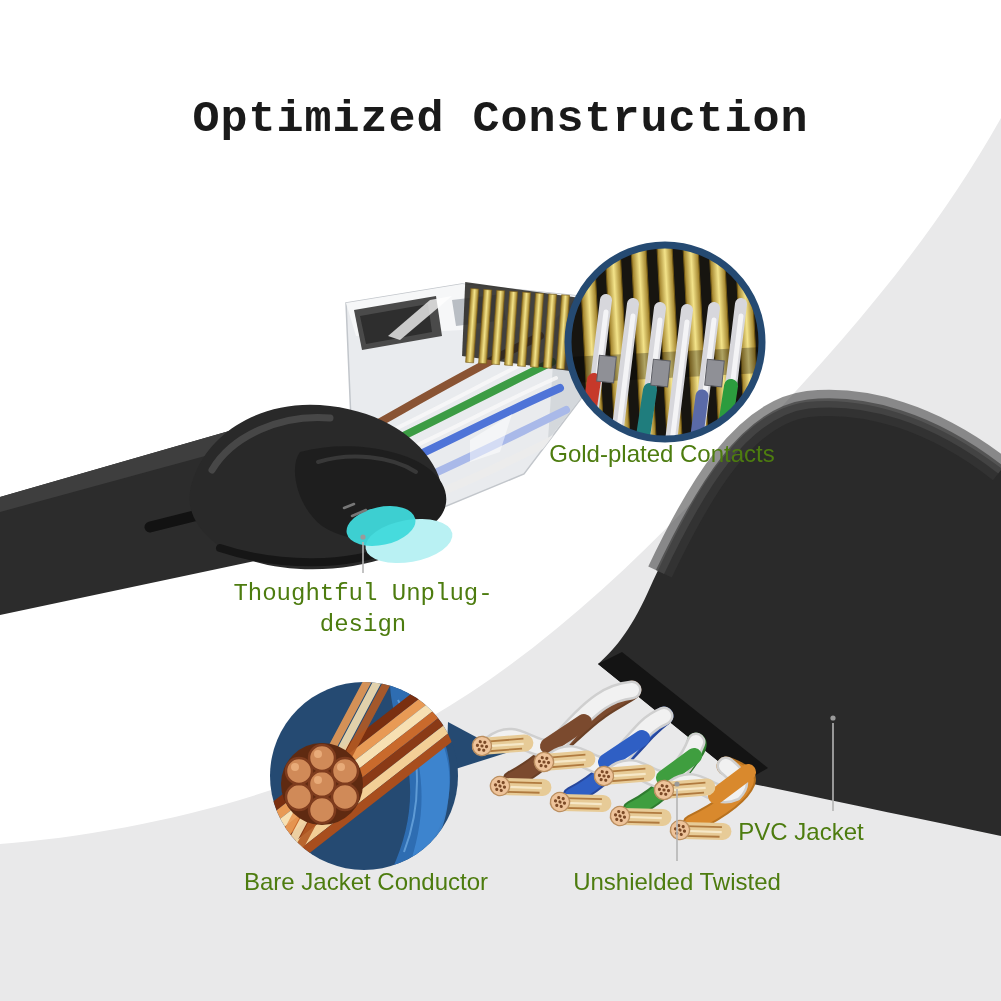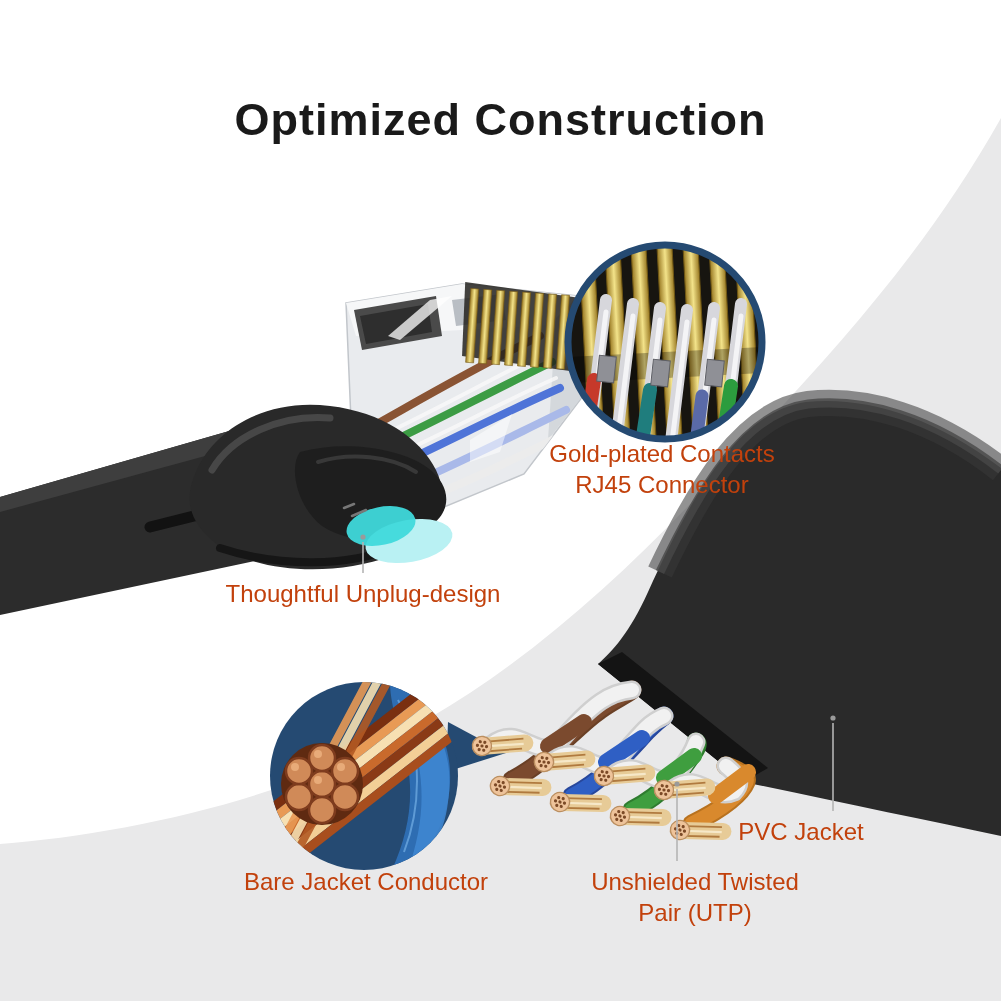--- a/index.html
+++ b/index.html
@@ -4,30 +4,30 @@
 <style>
   html,body{margin:0;padding:0;}
   body{
     width:1001px;height:1001px;position:relative;overflow:hidden;
     background:#ffffff;
     font-family:"Liberation Sans","DejaVu Sans",sans-serif;
   }
   .stage{position:absolute;inset:0;}
   .page-title{
     position:absolute;left:0;right:0;top:94px;text-align:center;
-    font-size:45px;font-weight:600;letter-spacing:1px;color:#1a1a1a;
+    font-size:45px;font-weight:600;letter-spacing:1px;color:#1a1a1a;font-family:Liberation Mono, monospace;
   }
   .callout-label{
-    position:absolute;color:#c2410c;font-size:24px;line-height:31px;
+    position:absolute;color:#4d7c0f;font-size:24px;line-height:31px;
     text-align:center;font-weight:400;
   }
   .lbl-gold{left:497px;top:438px;width:330px;}
-  .lbl-unplug{left:203px;top:578px;width:320px;}
+  .lbl-unplug{left:203px;top:578px;width:320px;font-family:Liberation Mono, monospace;}
   .lbl-copper{left:206px;top:866px;width:320px;}
-  .lbl-utp{left:545px;top:866px;width:300px;}
+  .lbl-utp{left:527px;top:866px;width:300px;}
   .lbl-pvc{left:701px;top:816px;width:200px;}
 </style>
 </head>
 <body>
 
 <div class="stage">
 
 <svg width="1001" height="1001" viewBox="0 0 1001 1001" aria-hidden="true">
   <defs>
     <linearGradient id="gold" x1="0" y1="0" x2="1" y2="0">
@@ -248,26 +248,24 @@
       <line x1="833" y1="723" x2="833" y2="811"></line>
     </g>
   </g>
 </svg>
 
   
   <div class="page-title">Optimized Construction</div>
 
   <div class="callout-label lbl-gold">
     <div>Gold-plated Contacts</div>
-    <div>RJ45 Connector</div>
   </div>
 
   <div class="callout-label lbl-unplug">Thoughtful Unplug-design</div>
 
   <div class="callout-label lbl-copper">Bare Jacket Conductor</div>
 
   <div class="callout-label lbl-utp">
     <div>Unshielded Twisted</div>
-    <div>Pair (UTP)</div>
   </div>
 
   <div class="callout-label lbl-pvc">PVC Jacket</div>
 </div>
 
 </body></html>

